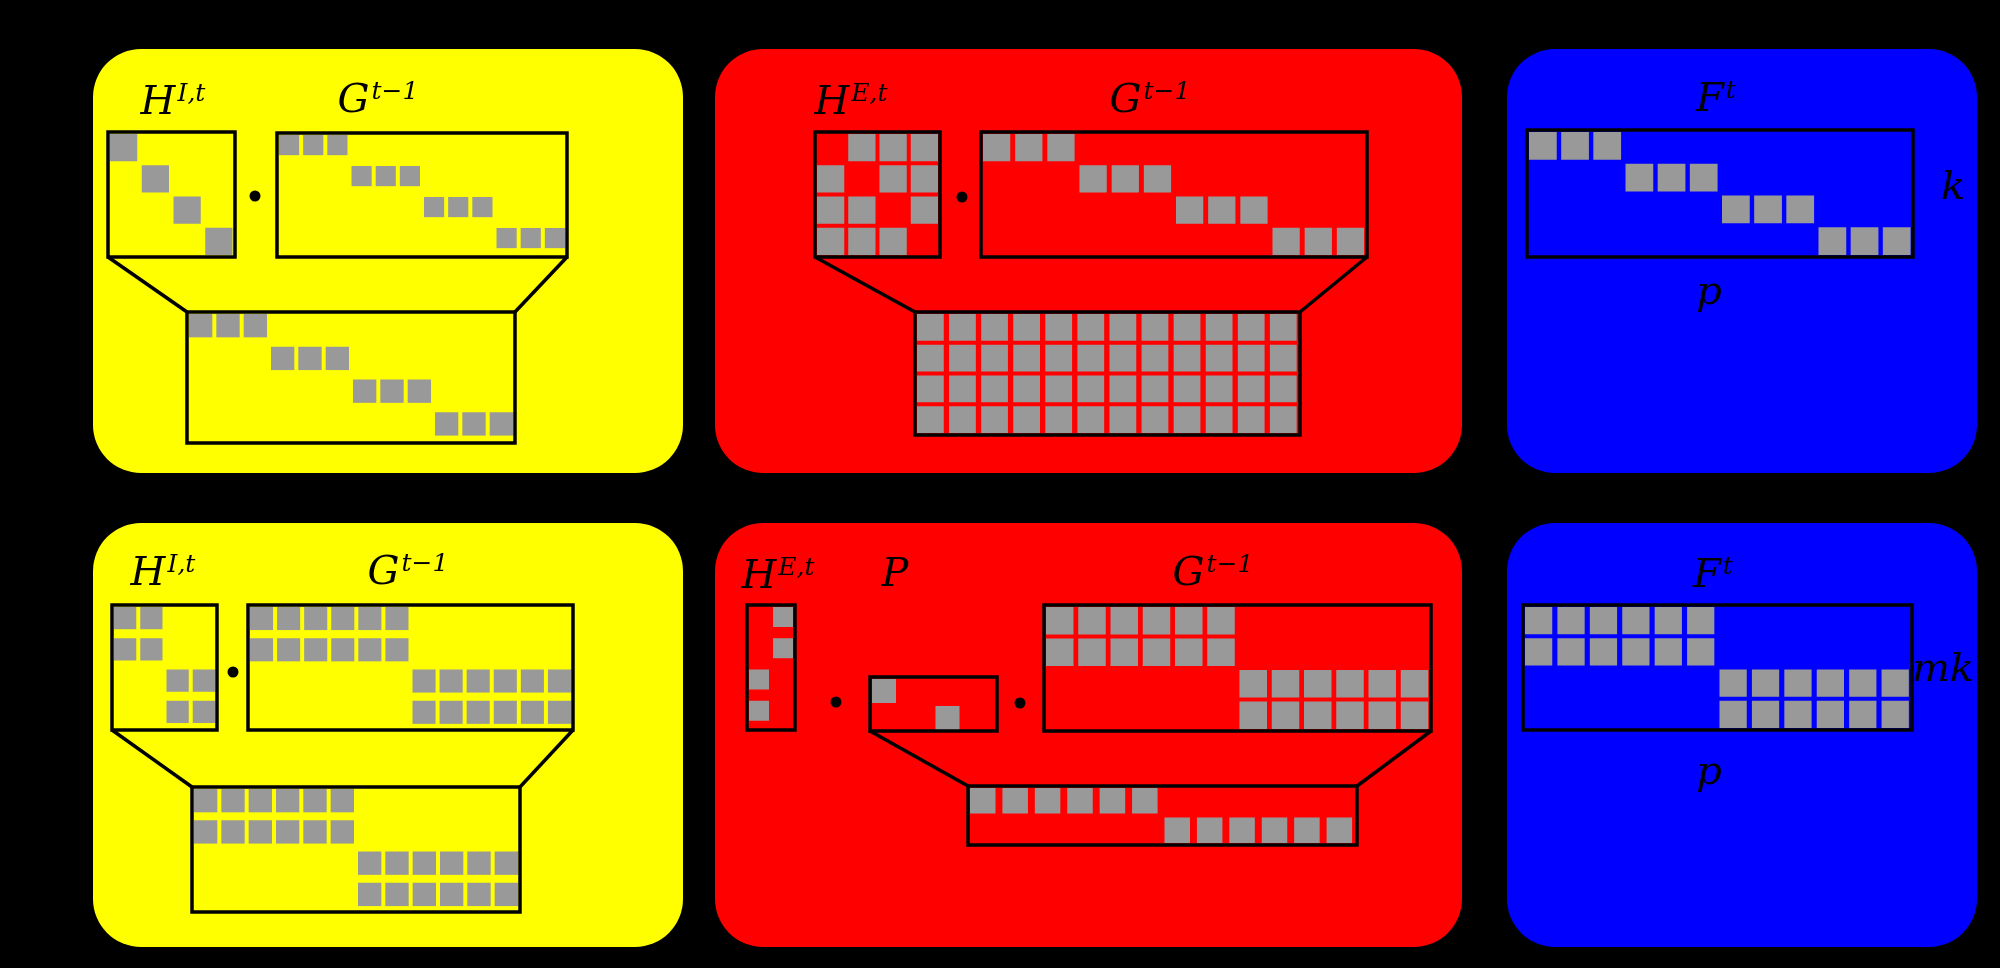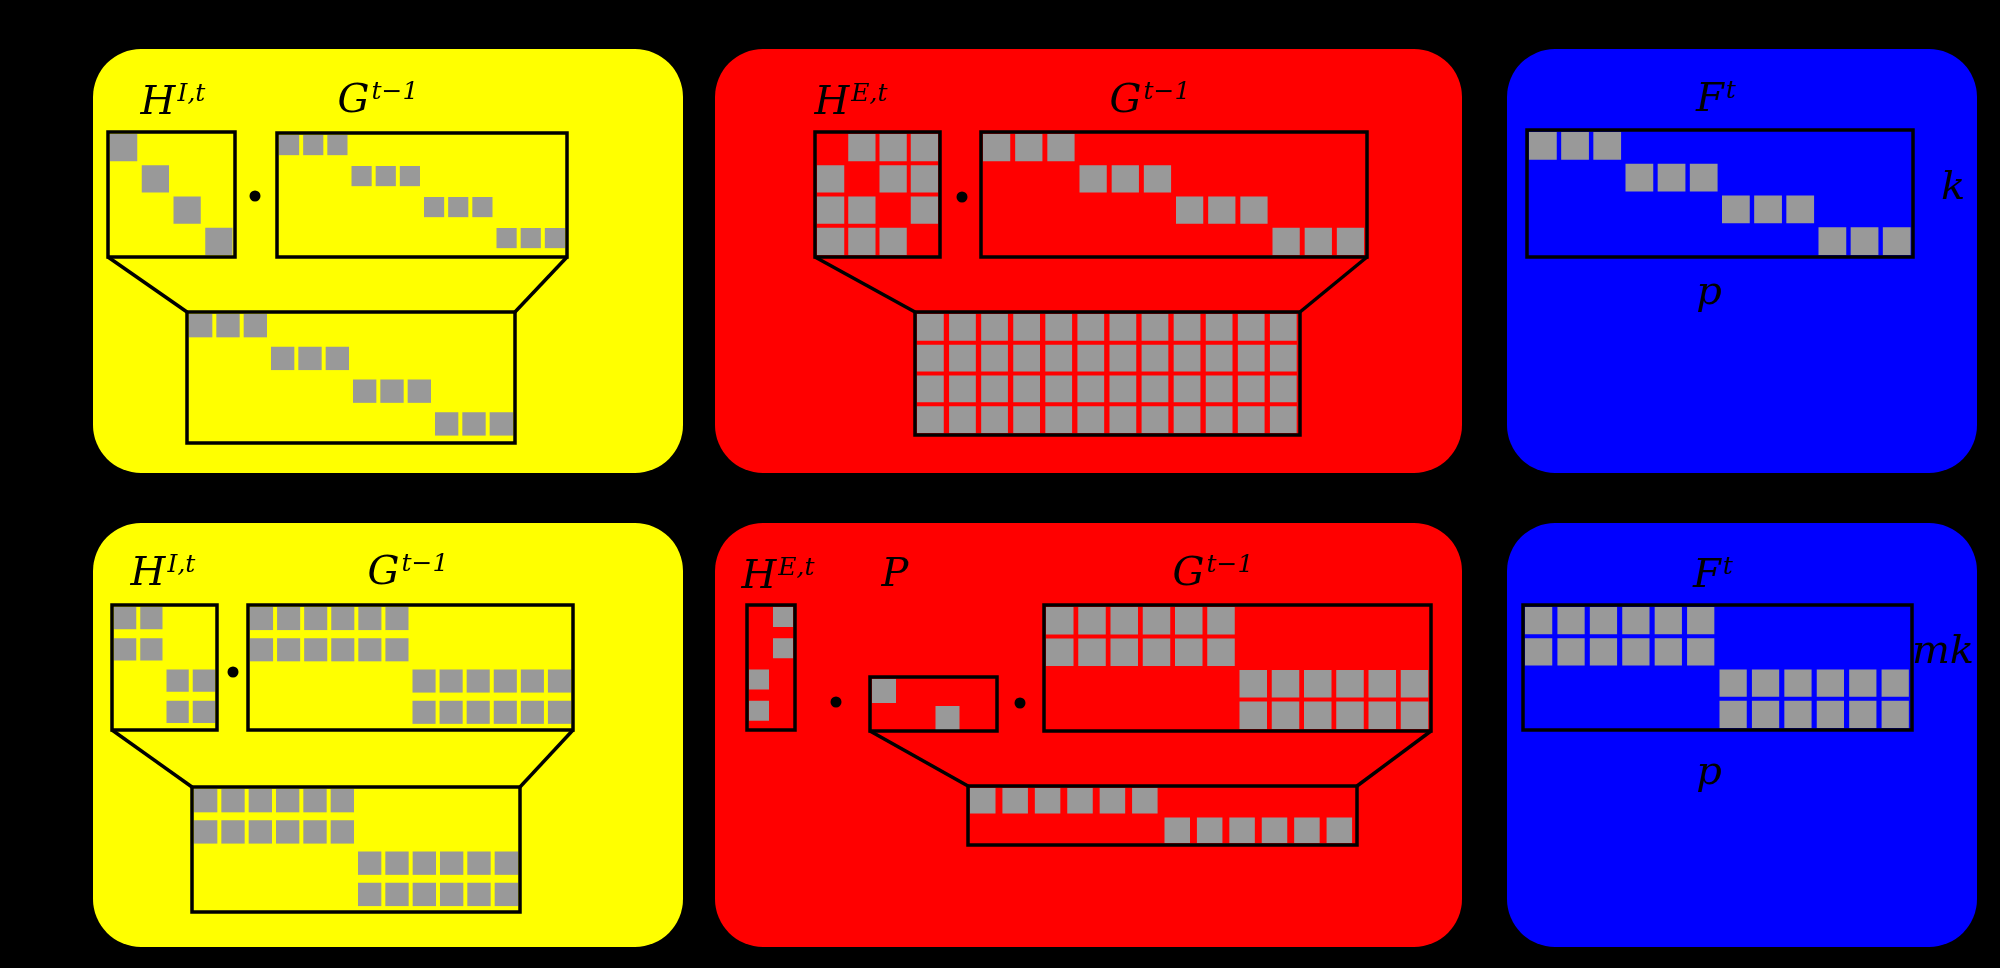--- a/index.html
+++ b/index.html
@@ -308,15 +308,15 @@
     <div class="mlabel" style="left: 1150px; top: 98px;"><span>G</span><span class="sup">t−1</span></div>
     <div class="mlabel" style="left: 1716px; top: 97px;"><span>F</span><span class="sup">t</span></div>
     <div class="mlabel" style="left: 1953px; top: 185px;"><span>k</span></div>
     <div class="mlabel" style="left: 1709px; top: 290px;"><span>p</span></div>
     <div class="mlabel" style="left: 163px; top: 571px;"><span>H</span><span class="sup">I,t</span></div>
     <div class="mlabel" style="left: 408px; top: 570px;"><span>G</span><span class="sup">t−1</span></div>
     <div class="mlabel" style="left: 778px; top: 574px;"><span>H</span><span class="sup">E,t</span></div>
     <div class="mlabel" style="left: 895px; top: 572px;"><span>P</span></div>
     <div class="mlabel" style="left: 1213px; top: 571px;"><span>G</span><span class="sup">t−1</span></div>
     <div class="mlabel" style="left: 1713px; top: 573px;"><span>F</span><span class="sup">t</span></div>
-    <div class="mlabel" style="left: 1943px; top: 649px;"><span>mk</span></div>
+    <div class="mlabel" style="left: 1943px; top: 667px;"><span>mk</span></div>
     <div class="mlabel" style="left: 1709px; top: 770px;"><span>p</span></div>
   </div>
 
 </body></html>

